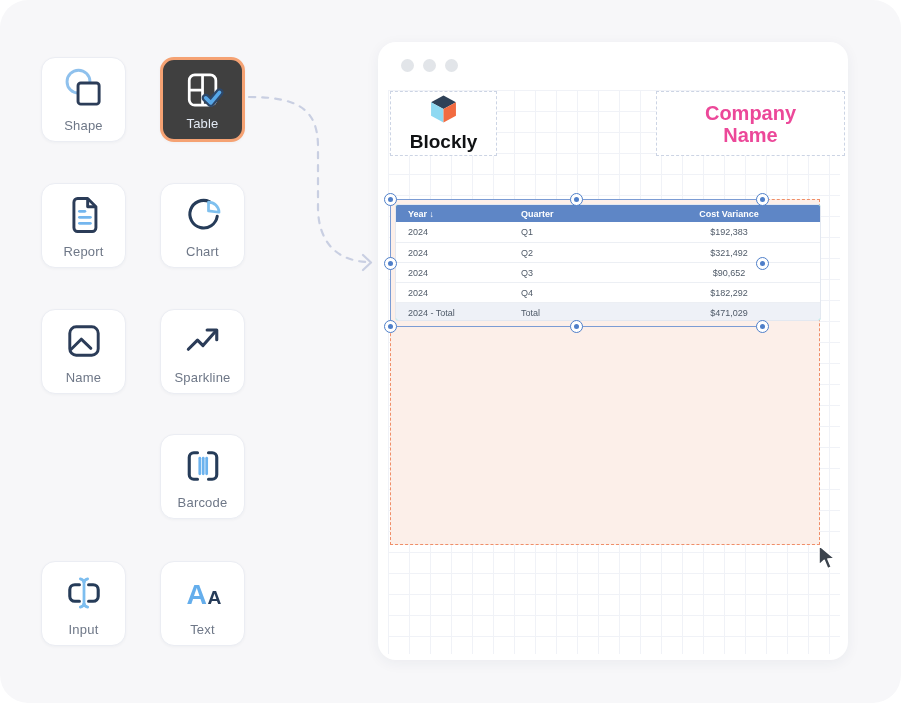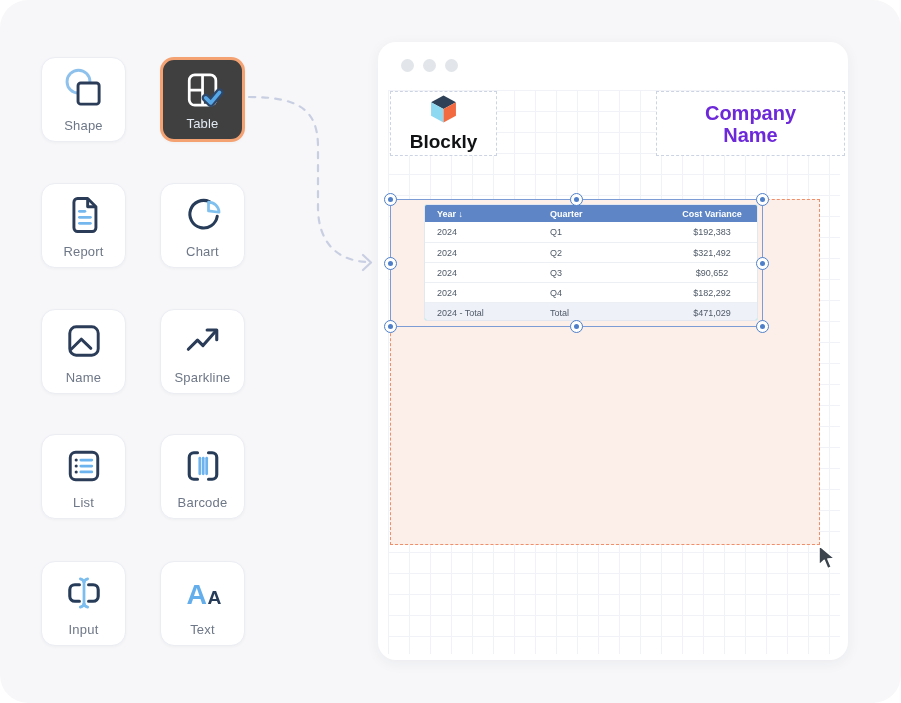--- a/index.html
+++ b/index.html
@@ -48,21 +48,21 @@
   }
   .logo-text { font-size:19px; font-weight:800; color:#101214; }
 
   .company-box {
     position:absolute; left:278px; top:49px; width:189px; height:65px;
     background:#ffffff; border:1.5px dashed #ccd4e4;
     display:flex; align-items:center; justify-content:center;
   }
   .company-text {
     width:125px; text-align:center; font-size:20px; font-weight:800;
-    color:#6d28d9; line-height:1.1;
+    color:#ec4899; line-height:1.1;
   }
 
   .pink-area {
     position:absolute; left:12px; top:157px; width:430px; height:346px;
     background:#fcefe9; border:1.5px dashed #ef8e68;
   }
 
   
   .selection {
     position:absolute; left:12px; top:157px; width:373px; height:128px;
@@ -75,23 +75,23 @@
   .handle::after {
     content:""; position:absolute; left:50%; top:50%;
     width:5px; height:5px; margin:-2.5px 0 0 -2.5px;
     border-radius:50%; background:#4f7fc9;
   }
   .h-tl{left:-7px;top:-7px} .h-tm{left:50%;margin-left:-6.5px;top:-7px} .h-tr{right:-7px;top:-7px}
   .h-ml{left:-7px;top:50%;margin-top:-6.5px} .h-mr{right:-7px;top:50%;margin-top:-6.5px}
   .h-bl{left:-7px;bottom:-7px} .h-bm{left:50%;margin-left:-6.5px;bottom:-7px} .h-br{right:-7px;bottom:-7px}
 
   .data-table {
-    position:absolute; left:4px; top:4px; width:334px; height:117px;
+    position:absolute; left:4px; top:4px; width:426px; height:117px;
     background:#5eead4; border-radius:3px; overflow:hidden;
-    border:1px solid #e3e8f0; display:flex; flex-direction:column;margin-left:29px;
+    border:1px solid #e3e8f0; display:flex; flex-direction:column;
   }
   .t-head {
     display:flex; align-items:center; height:17px; background:#5e86c6;
     color:#ffffff; font-size:9px; font-weight:700; flex:none;
   }
   .t-row {
     display:flex; align-items:center; height:20px; background:#ffffff;
     color:#4f5a68; font-size:9px; border-top:1px solid #eceff4; flex:none;
   }
   .t-row.total { background:#eef1f7; }
@@ -167,34 +167,20 @@
   <div class="tool-card" style="left:160px;top:309px">
     <span class="tool-icon">
       <svg width="44" height="44" viewBox="0 0 48 48">
         <path d="M8 33 L18 23 L24 29 L38 13" fill="none" stroke="#2b3c58" stroke-width="3.4" stroke-linecap="round" stroke-linejoin="round"></path>
         <path d="M28.5 12 H39 V22.5" fill="none" stroke="#2b3c58" stroke-width="3.4" stroke-linecap="round" stroke-linejoin="round"></path>
       </svg>
     </span>
     <span class="tool-label">Sparkline</span>
   </div>
 
-  <div class="tool-card" style="left:41px;top:434px">
-    <span class="tool-icon">
-      <svg width="44" height="44" viewBox="0 0 48 48">
-        <rect x="9" y="9" width="30" height="30" rx="6" fill="none" stroke="#2b3c58" stroke-width="3.2"></rect>
-        <circle cx="15.5" cy="17.5" r="1.7" fill="#2b3c58"></circle>
-        <circle cx="15.5" cy="24" r="1.7" fill="#2b3c58"></circle>
-        <circle cx="15.5" cy="30.5" r="1.7" fill="#2b3c58"></circle>
-        <line x1="20.5" y1="17.5" x2="32.5" y2="17.5" stroke="#6db3ee" stroke-width="3" stroke-linecap="round"></line>
-        <line x1="20.5" y1="24" x2="32.5" y2="24" stroke="#6db3ee" stroke-width="3" stroke-linecap="round"></line>
-        <line x1="20.5" y1="30.5" x2="32.5" y2="30.5" stroke="#6db3ee" stroke-width="3" stroke-linecap="round"></line>
-      </svg>
-    </span>
-    <span class="tool-label">List</span>
-  </div>
 
   <div class="tool-card" style="left:160px;top:434px">
     <span class="tool-icon">
       <svg width="44" height="44" viewBox="0 0 48 48">
         <path d="M18 9.5 h-4 a5 5 0 0 0 -5 5 v19 a5 5 0 0 0 5 5 h4" fill="none" stroke="#263c59" stroke-width="3.4" stroke-linecap="round"></path>
         <path d="M30 9.5 h4 a5 5 0 0 1 5 5 v19 a5 5 0 0 1 -5 5 h-4" fill="none" stroke="#263c59" stroke-width="3.4" stroke-linecap="round"></path>
         <line x1="20.5" y1="15.5" x2="20.5" y2="32.5" stroke="#6db3ee" stroke-width="3" stroke-linecap="round"></line>
         <line x1="24.25" y1="15.5" x2="24.25" y2="32.5" stroke="#6db3ee" stroke-width="3" stroke-linecap="round"></line>
         <line x1="28" y1="15.5" x2="28" y2="32.5" stroke="#6db3ee" stroke-width="3" stroke-linecap="round"></line>
       </svg>

